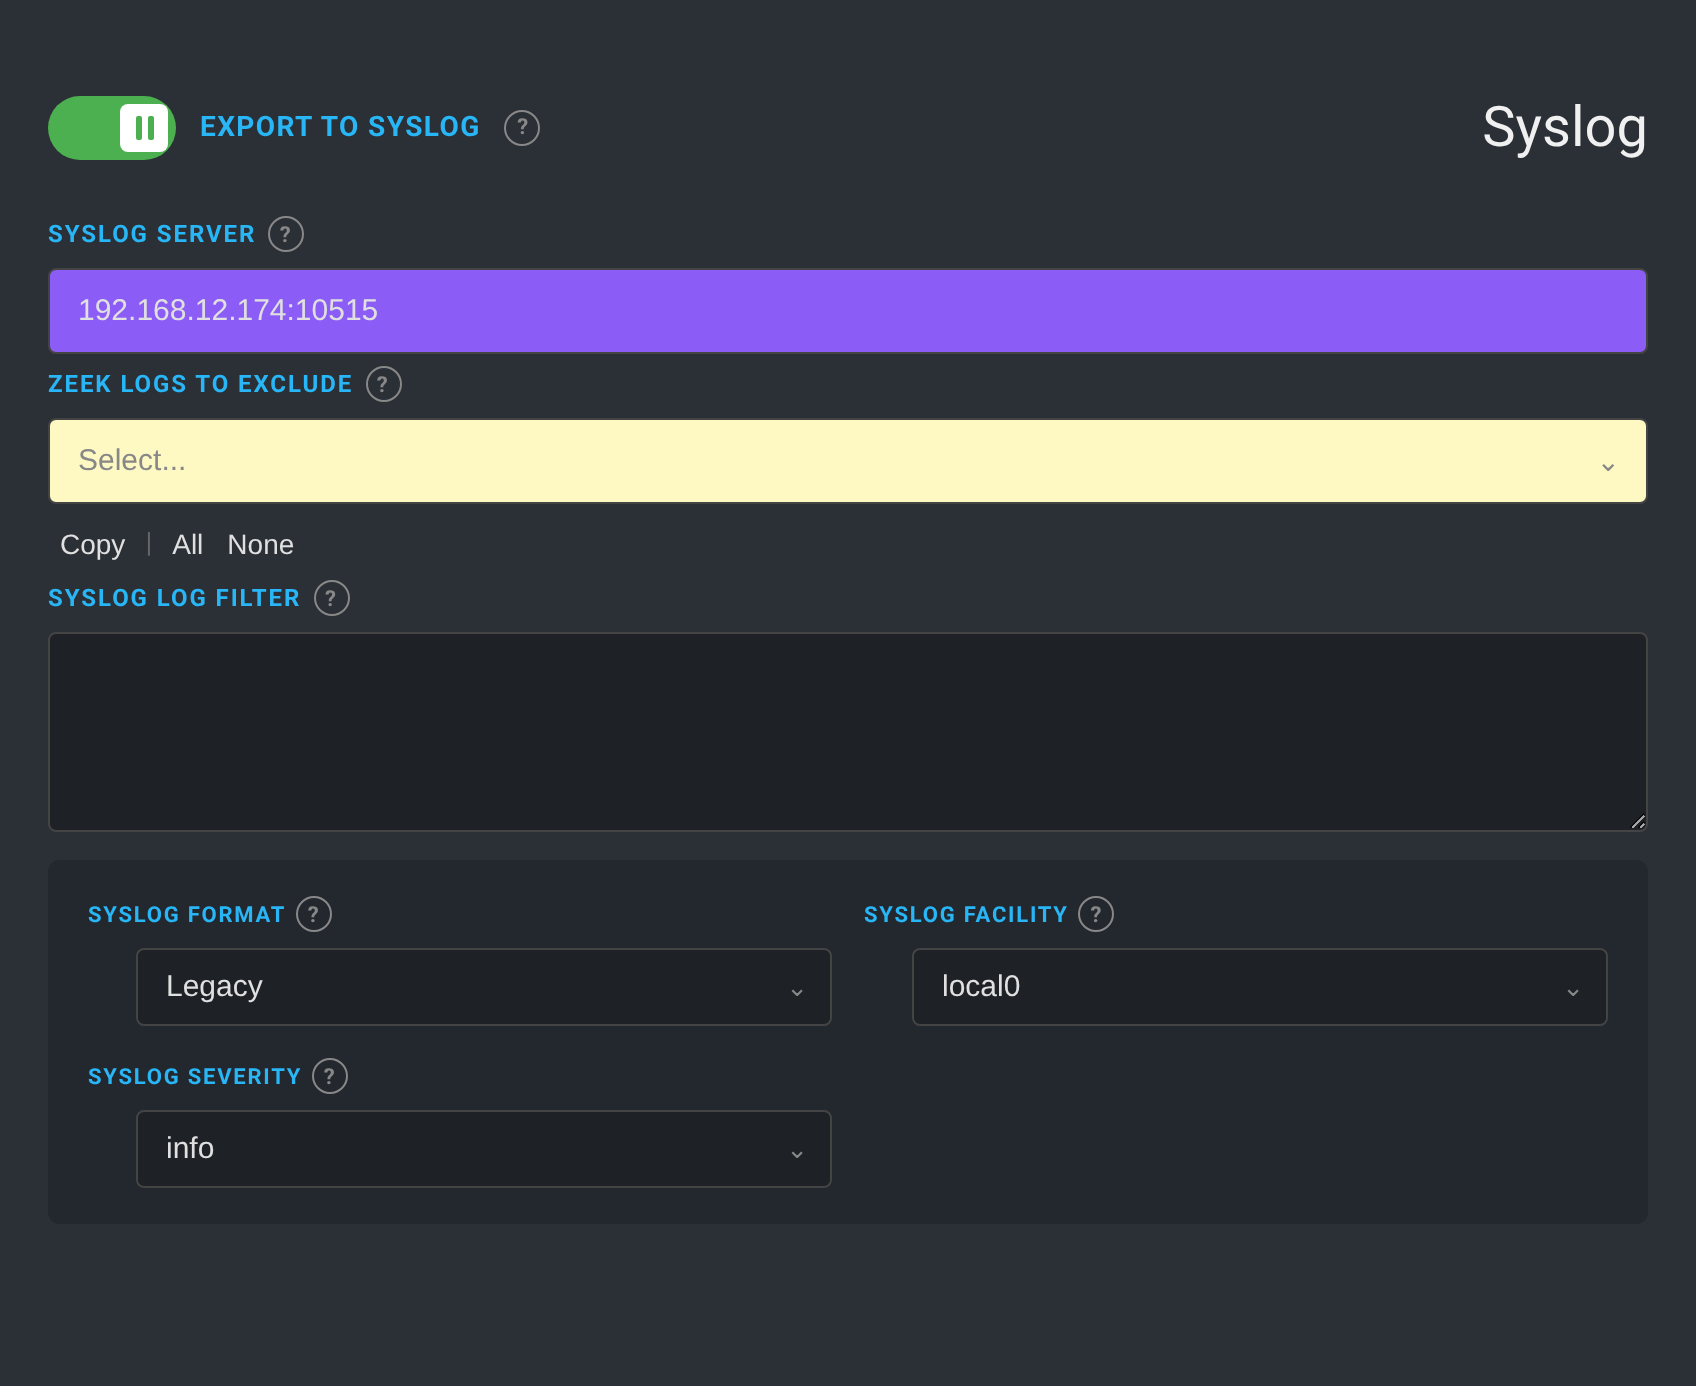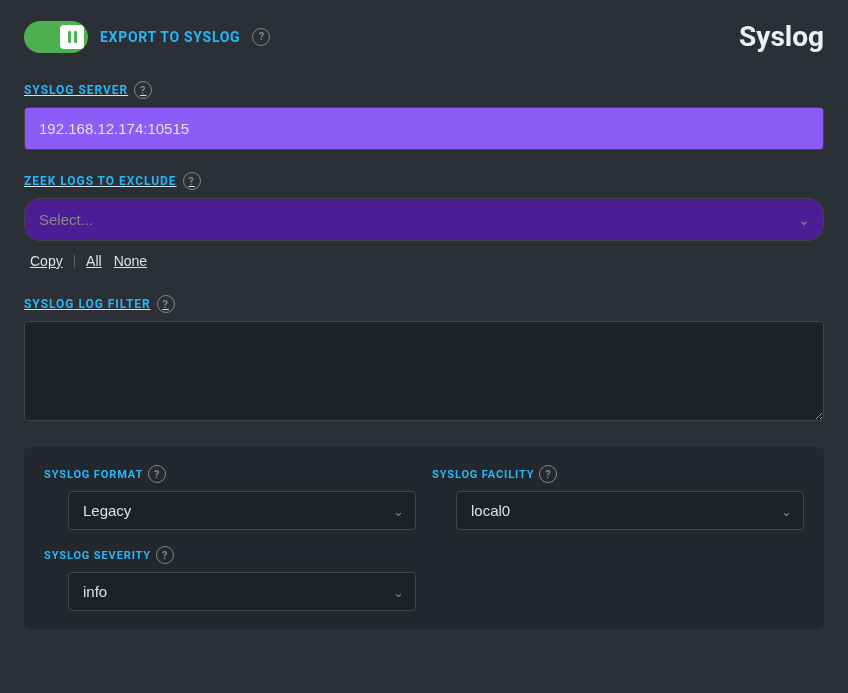--- a/index.html
+++ b/index.html
@@ -20,20 +20,21 @@
       background-color: #2b2f36;
       padding: 20px 24px;
       min-height: 693px;
     }
 
     
     .header-row {
       display: flex;
       justify-content: space-between;
       margin-bottom: 28px;
+      margin-top: 27px;
     }
 
     .header-left {
       display: flex;
       align-items: center;
       gap: 12px;
     }
 
     .toggle-switch {
       position: relative;
@@ -89,21 +90,21 @@
       border: 1.5px solid #888;
       color: #888;
       font-size: 11px;
       font-weight: 700;
       cursor: pointer;
     }
 
     .page-title {
       color: #f0f0f0;
       font-size: 28px;
-      font-weight: 700;
+      font-weight: 400;
     }
 
     
     .section-label {
       color: #29b6f6;
       font-size: 12px;
       font-weight: 700;
       letter-spacing: 0.08em;
       text-transform: uppercase;
       display: flex;
@@ -118,35 +119,34 @@
       background-color: #8b5cf6;
       border: 1px solid #444;
       border-radius: 4px;
       color: #e0e0e0;
       font-size: 15px;
       padding: 12px 14px;
       outline: none;
     }
 
     .section-block {
-      margin-bottom: 22px;
-      text-decoration: underline;
+      margin-bottom: 6px;
     }
 
     
     .select-wrapper {
       position: relative;
       width: 100%;
     }
 
     .select-field {
       width: 100%;
-      background-color: #4c1d95;
+      background-color: #fef9c3;
       border: 1px solid #444;
-      border-radius: 16px;
+      border-radius: 4px;
       color: #888;
       font-size: 15px;
       padding: 12px 40px 12px 14px;
       appearance: none;
       outline: none;
       cursor: pointer;
     }
 
     .select-chevron {
       position: absolute;

